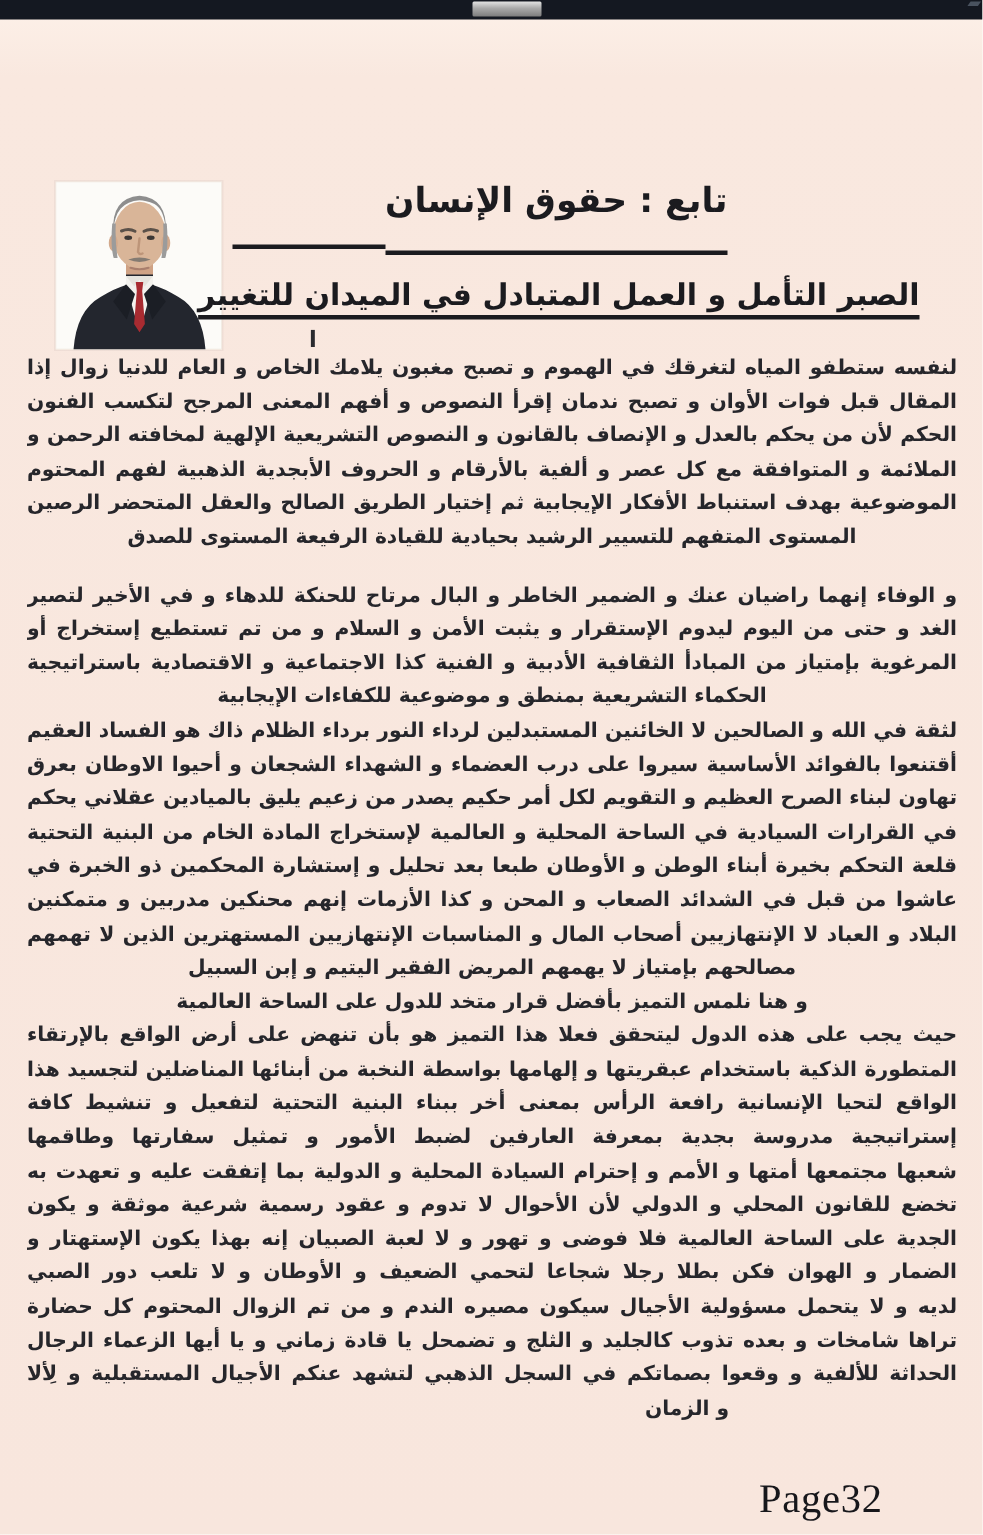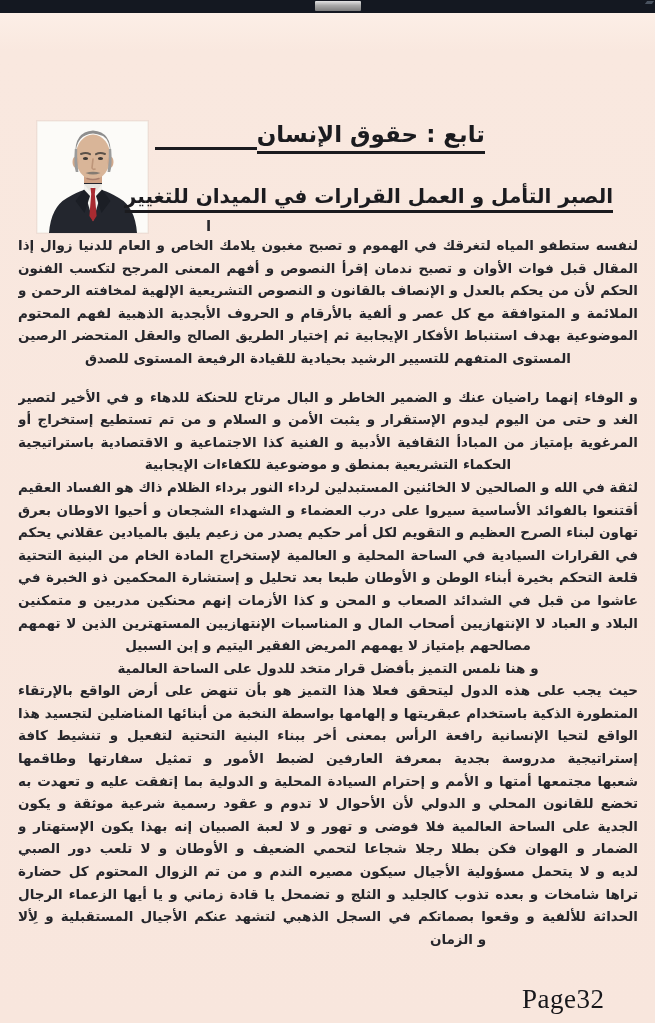--- a/index.html
+++ b/index.html
@@ -14,38 +14,38 @@
     background:linear-gradient(180deg,#e3e3e3 0%,#a9a9a9 45%,#7d7d7d 100%);border-radius:1px;}
   .corner-mark{position:absolute;top:1px;right:2px;width:7px;height:3px;background:#49525f;transform:skewX(-35deg);}
 
   
   .photo{position:absolute;left:37px;top:121px;width:111px;height:112px;box-shadow:0 0 0 1px rgba(0,0,0,0.04);}
 
   
   .kicker-row{position:absolute;top:120px;right:170px;display:flex;align-items:flex-end;direction:ltr;}
   .kicker-dash{width:102px;border-bottom:3px solid #1b1b1f;margin-bottom:4px;}
   .kicker-text{font-size:23px;font-weight:bold;color:#1b1b1f;direction:rtl;white-space:nowrap;
-    border-bottom:3px solid #1b1b1f;padding-bottom:2px;line-height:1.25;}
+    border-bottom:3px solid #1b1b1f;padding-bottom:18px;line-height:1.25;}
   .title{position:absolute;top:183px;right:42px;direction:rtl;white-space:nowrap;
     font-size:20px;font-weight:bold;color:#1b1b1f;
     text-decoration:underline;text-decoration-thickness:3px;text-underline-offset:7px;line-height:1.3;}
   .stray-alif{position:absolute;top:217px;left:206px;font-size:15px;font-weight:bold;color:#2a2a2e;}
 
   
   .article{position:absolute;left:18px;top:234px;width:620px;direction:rtl;
     font-weight:bold;color:#26262b;font-size:13.5px;}
   .para.gap{margin-bottom:16px;}
   .line{height:22.6px;line-height:22.6px;overflow:hidden;white-space:normal;}
   .line.justify{text-align:justify;text-align-last:justify;}
   .line.center{text-align:center;}
   .line.center-right{text-align:center;transform:translateX(130px);}
 
   
   .footer{position:absolute;top:984px;left:506px;font-family:"Liberation Serif","DejaVu Serif",serif;
-    font-size:27px;color:#17171b;letter-spacing:0.5px;margin-left:16px;}
+    font-size:27px;color:#17171b;letter-spacing:0.5px;}
 </style>
 </head>
 <body>
 
 <div class="topbar">
   <div class="topbar-thumb"></div>
   <div class="corner-mark"></div>
 </div>
 
 <div class="photo">
@@ -87,21 +87,21 @@
     <path d="M47 68.5 L38.5 80 L47.5 92 L53 75 Z" fill="#1b1e25"></path>
     <path d="M65 68.5 L73.5 80 L64.5 92 L59 75 Z" fill="#1b1e25"></path>
   </svg>
 </div>
 
 <div class="kicker-row">
   <span class="kicker-dash"></span>
   <span class="kicker-text">تابع : حقوق الإنسان</span>
 </div>
 
-<div class="title" dir="rtl">الصبر التأمل و العمل القرارات في الميدان للتغيير</div>
+<div class="title" dir="rtl">الصبر التأمل و العمل المتبادل في الميدان للتغيير</div>
 
 <div class="stray-alif">ا</div>
 
 <div class="article">
     <div class="para gap" dir="rtl">
       <div class="line justify">لنفسه ستطفو المياه لتغرقك في الهموم و تصبح مغبون يلامك الخاص و العام للدنيا زوال إذا يتأمل في مضمون</div>
       <div class="line justify">المقال قبل فوات الأوان و تصبح ندمان إقرأ النصوص و أفهم المعنى المرجح لتكسب الفنون الإبداعية بتولي</div>
       <div class="line justify">الحكم لأن من يحكم بالعدل و الإنصاف بالقانون و النصوص التشريعية الإلهية لمخافته الرحمن و الموضوعية</div>
       <div class="line justify">الملائمة و المتوافقة مع كل عصر و ألفية بالأرقام و الحروف الأبجدية الذهبية لفهم المحتوم بالمنطق و بكل</div>
       <div class="line justify">الموضوعية بهدف استنباط الأفكار الإيجابية ثم إختيار الطريق الصالح والعقل المتحضر الرصين والذهن الرفيع</div>

